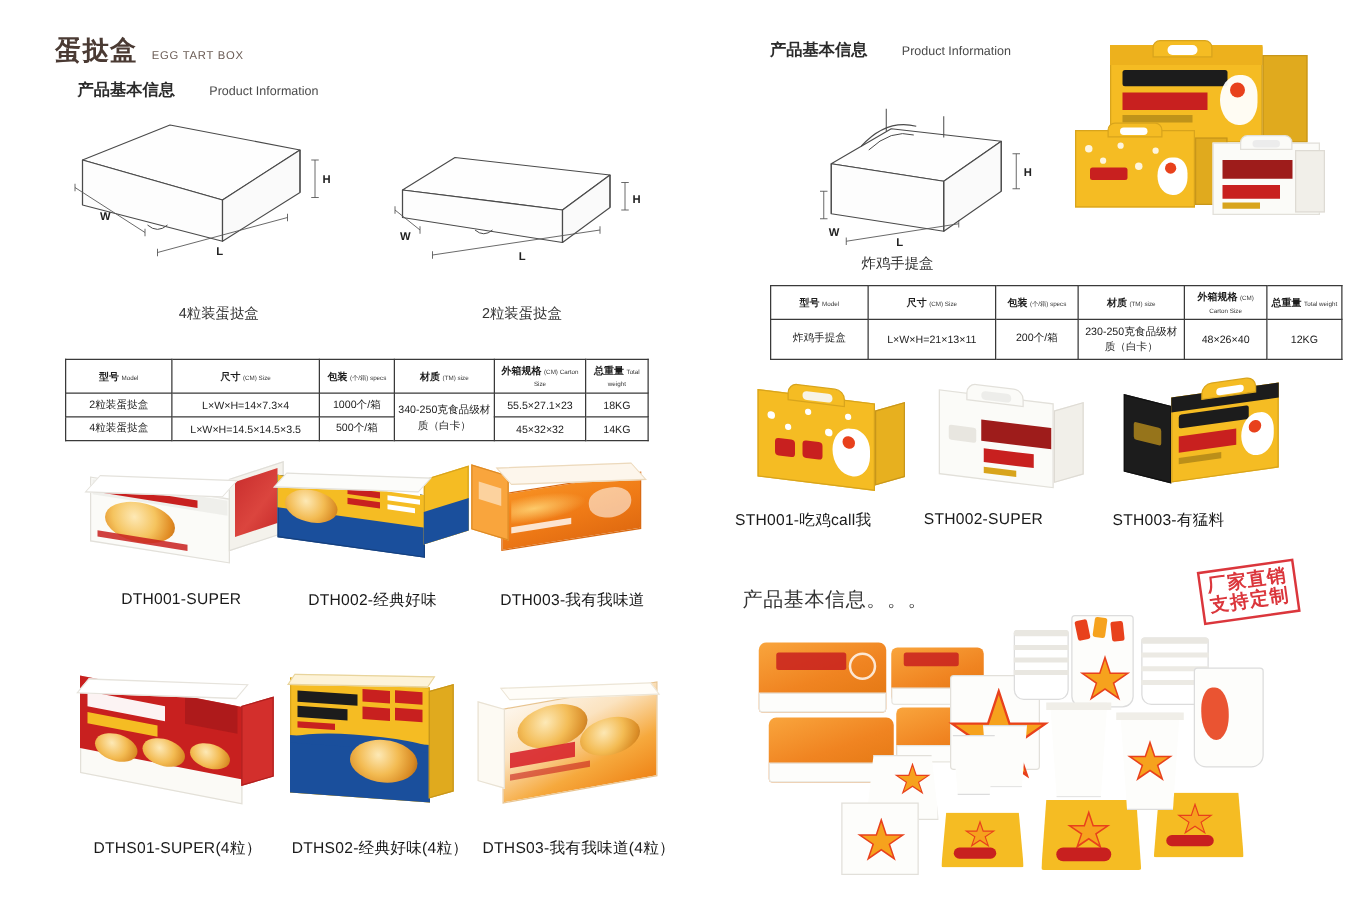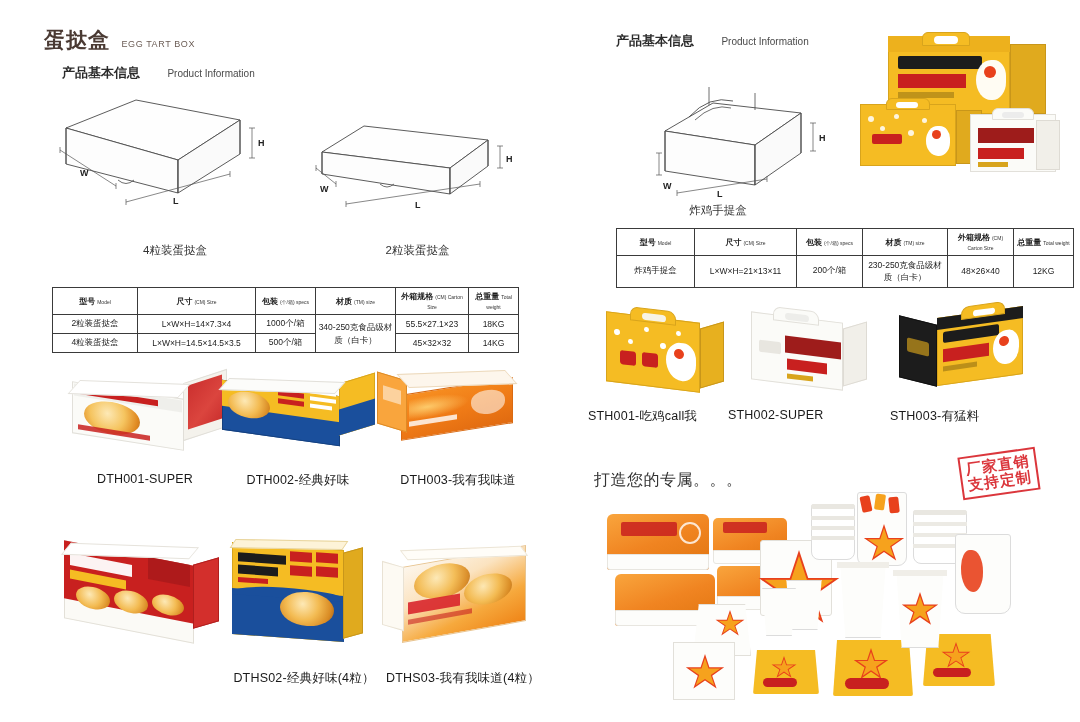--- a/index.html
+++ b/index.html
@@ -276,20 +276,21 @@
         <div class="face" style="left:10px; top:24px; width:62px; height:12px; background:#fff; opacity:.95; transform:skewY(11deg);"></div>
         <div class="face" style="left:10px; top:40px; width:56px; height:9px; background:#f5bc23; transform:skewY(11deg);"></div>
         <div class="face" style="left:16px; top:52px; width:34px; height:22px; border-radius:50%; background:radial-gradient(circle at 40% 36%, #fde9b6 0%, #f3bb52 48%, #d98b24 80%, #a9631a 100%); transform:skewY(11deg);"></div>
         <div class="face" style="left:54px; top:56px; width:34px; height:22px; border-radius:50%; background:radial-gradient(circle at 40% 36%, #fde9b6 0%, #f3bb52 48%, #d98b24 80%, #a9631a 100%); transform:skewY(11deg);"></div>
         <div class="face" style="left:92px; top:60px; width:32px; height:20px; border-radius:50%; background:radial-gradient(circle at 40% 36%, #fde9b6 0%, #f3bb52 48%, #d98b24 80%, #a9631a 100%); transform:skewY(11deg);"></div>
         <div class="face" style="left:88px; top:26px; width:42px; height:22px; background:#a7191a; opacity:.8; transform:skewY(11deg);"></div>
         <div class="face" style="left:133px; top:26px; width:26px; height:64px; background:#d32f2c; border:1px solid #b01f1e; transform:skewY(-16deg);"></div>
         <div class="face" style="left:4px; top:10px; width:132px; height:12px; background:#fff; border:1px solid #e6e3dc; transform:skewX(-40deg) skewY(2deg);"></div>
       </div>
     </div>
+    <div class="prod-label" style="left:42px; top:670px; width:200px;">DTHS01-SUPER(4粒）</div>
 
     <div class="prod" style="left:220px; top:534px; width:165px; height:112px;">
       <div class="box3d">
         <div class="face" style="left:12px; top:12px; width:112px; height:92px; background:#f5bc23; border:1px solid #d8a41c; transform:skewY(4deg);"></div>
         <div class="face" style="left:12px; top:58px; width:112px; height:46px; background:#1a4f9c; transform:skewY(4deg);"></div>
         <div class="face" style="left:12px; top:54px; width:112px; height:10px; background:#1a4f9c; border-radius:45% 55% 0 0 / 80% 70% 0 0; transform:skewY(4deg);"></div>
         <div class="face" style="left:18px; top:20px; width:48px; height:9px; background:#1c1c1c; transform:skewY(4deg);"></div>
         <div class="face" style="left:18px; top:32px; width:40px; height:9px; background:#1c1c1c; transform:skewY(4deg);"></div>
         <div class="face" style="left:70px; top:18px; width:22px; height:10px; background:#c8201f; transform:skewY(4deg);"></div>
         <div class="face" style="left:96px; top:19px; width:22px; height:10px; background:#c8201f; transform:skewY(4deg);"></div>
@@ -474,24 +475,24 @@
         <div class="face" style="left:78px; top:9px; width:22px; height:6px; background:#fff; border-radius:3px; transform:skewY(-8deg);"></div>
         <div class="face" style="left:48px; top:28px; width:56px; height:11px; background:#1c1c1c; border-radius:2px; transform:skewY(-8deg);"></div>
         <div class="face" style="left:48px; top:46px; width:46px; height:13px; background:#c8201f; transform:skewY(-8deg);"></div>
         <div class="face" style="left:48px; top:64px; width:34px; height:5px; background:#8a6a12; opacity:.55; transform:skewY(-8deg);"></div>
         <div class="face" style="left:98px; top:30px; width:26px; height:34px; background:#fff; border-radius:50% 42% 46% 50%; transform:skewY(-8deg);"></div>
         <div class="face" style="left:104px; top:36px; width:10px; height:10px; background:#e8411c; border-radius:50%; transform:skewY(-8deg);"></div>
       </div>
     </div>
 
     <div class="prod-label" style="left:28px; top:408px; width:160px; text-align:left;">STH001-吃鸡call我</div>
-    <div class="prod-label" style="left:168px; top:408px; width:160px; text-align:left;">STH002-SUPER</div>
+    <div class="prod-label" style="left:179px; top:408px; width:160px; text-align:left;">STH002-SUPER</div>
     <div class="prod-label" style="left:330px; top:408px; width:170px; text-align:left;">STH003-有猛料</div>
 
-    <div class="cust-h2" style="left:34px; top:470px;">打造您的专属。。。</div>
+    <div class="cust-h2" style="left:34px; top:470px;">产品基本信息。。。</div>
 
     <div class="stamp" style="left:400px; top:452px;">
       <div>厂家直销</div>
       <div>支持定制</div>
     </div>
 
     <div class="hero" style="left:45px; top:492px; width:470px; height:228px;">
       <div class="box3d">
 
         <div class="burger" style="left:2px; top:22px; width:102px; height:56px; background:linear-gradient(160deg,#f9a53d 0%, #f08421 50%, #e0740f 100%); border-radius:6px 6px 3px 3px;"></div>

